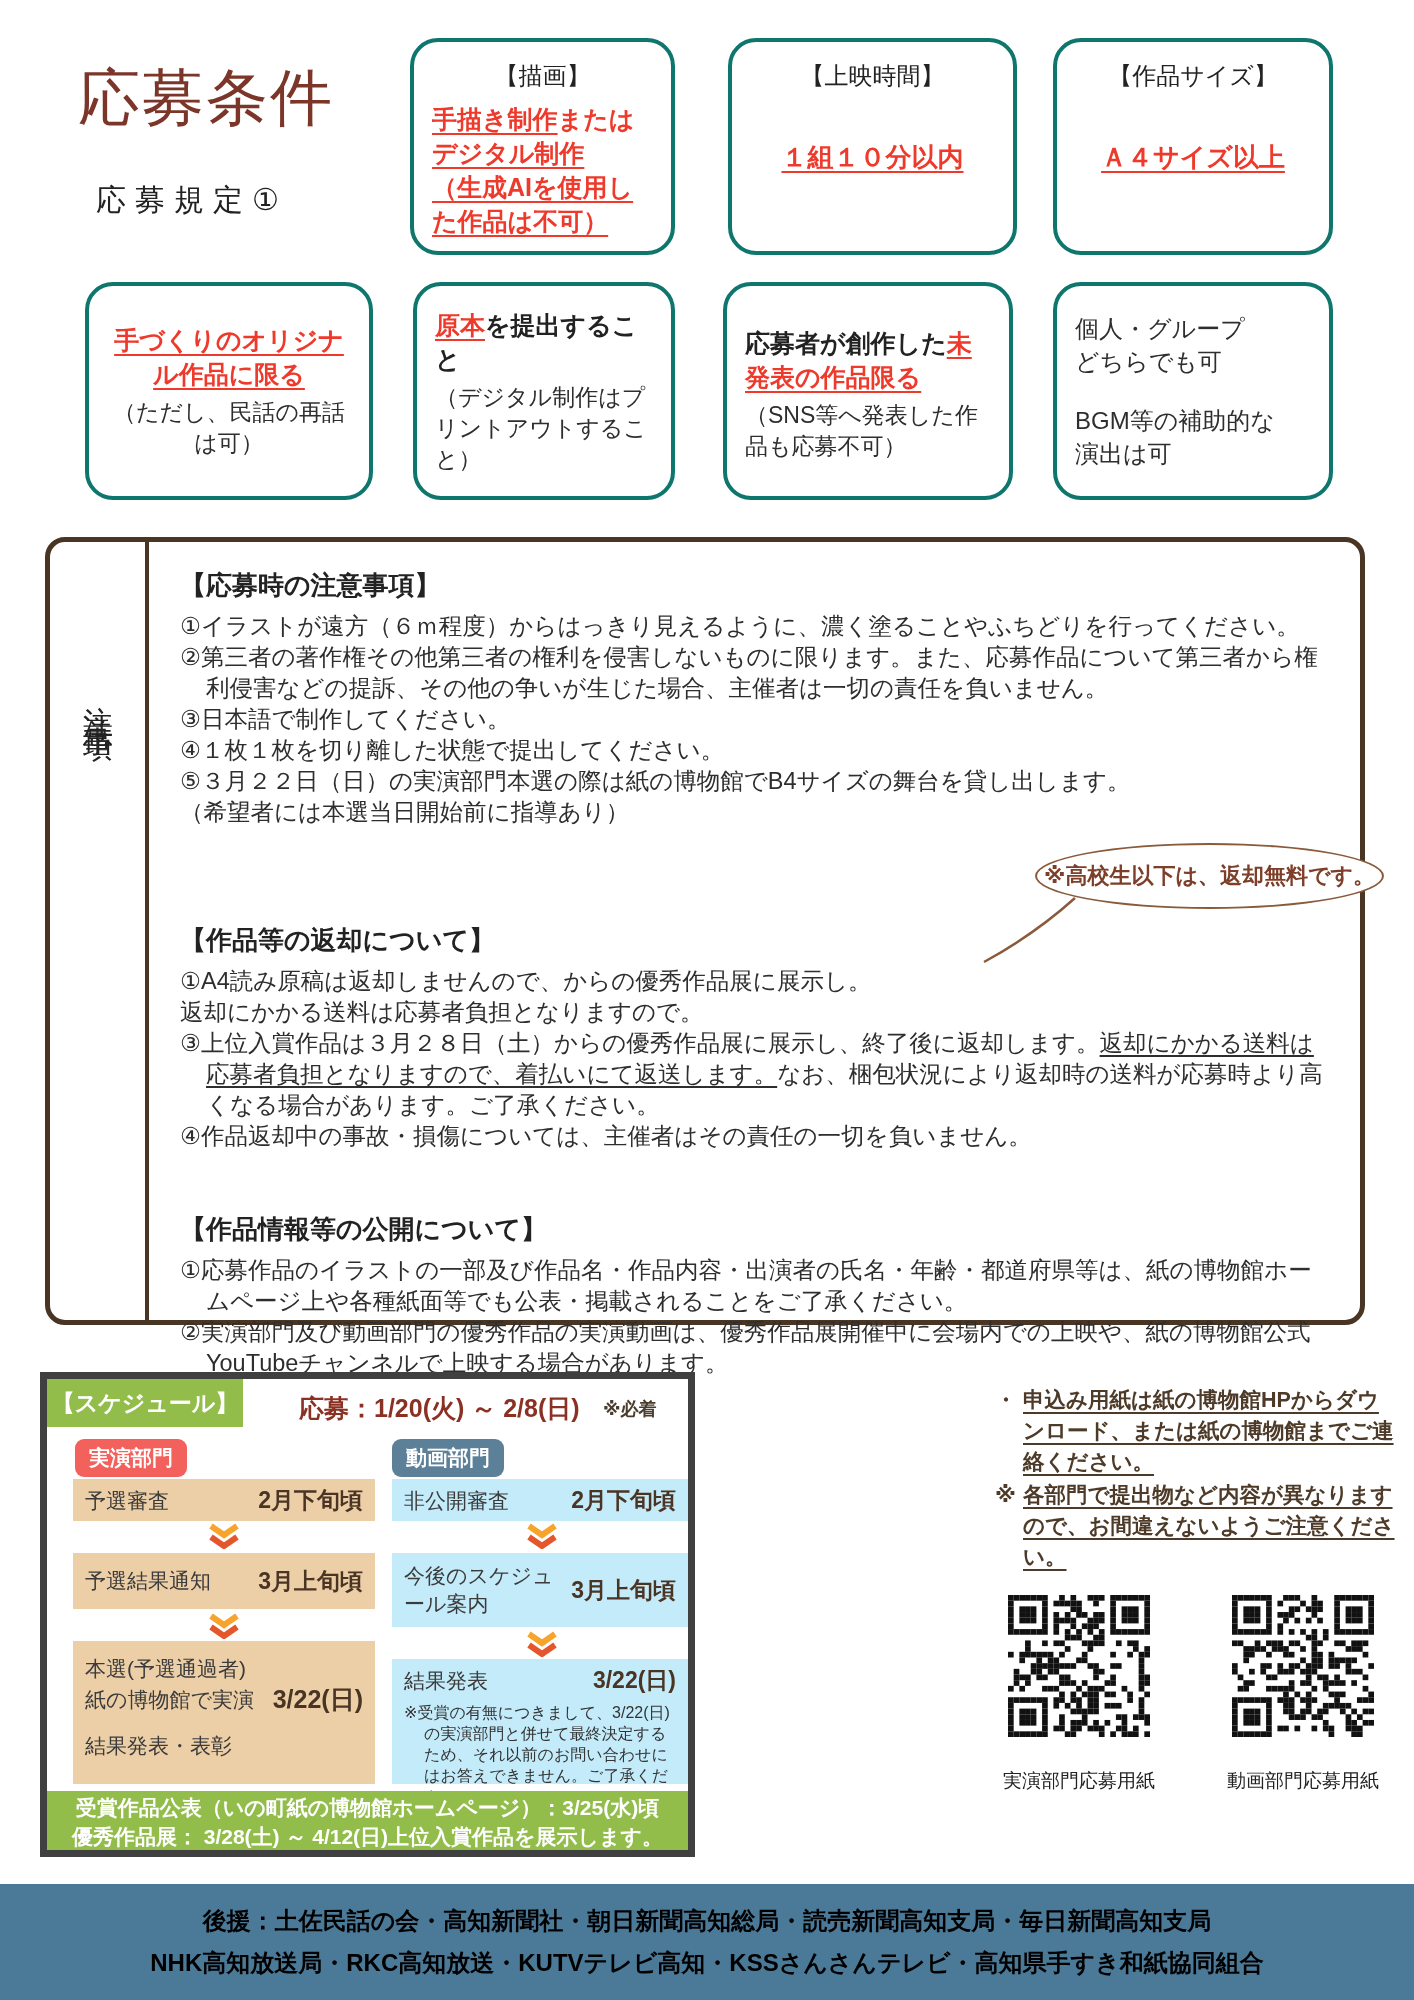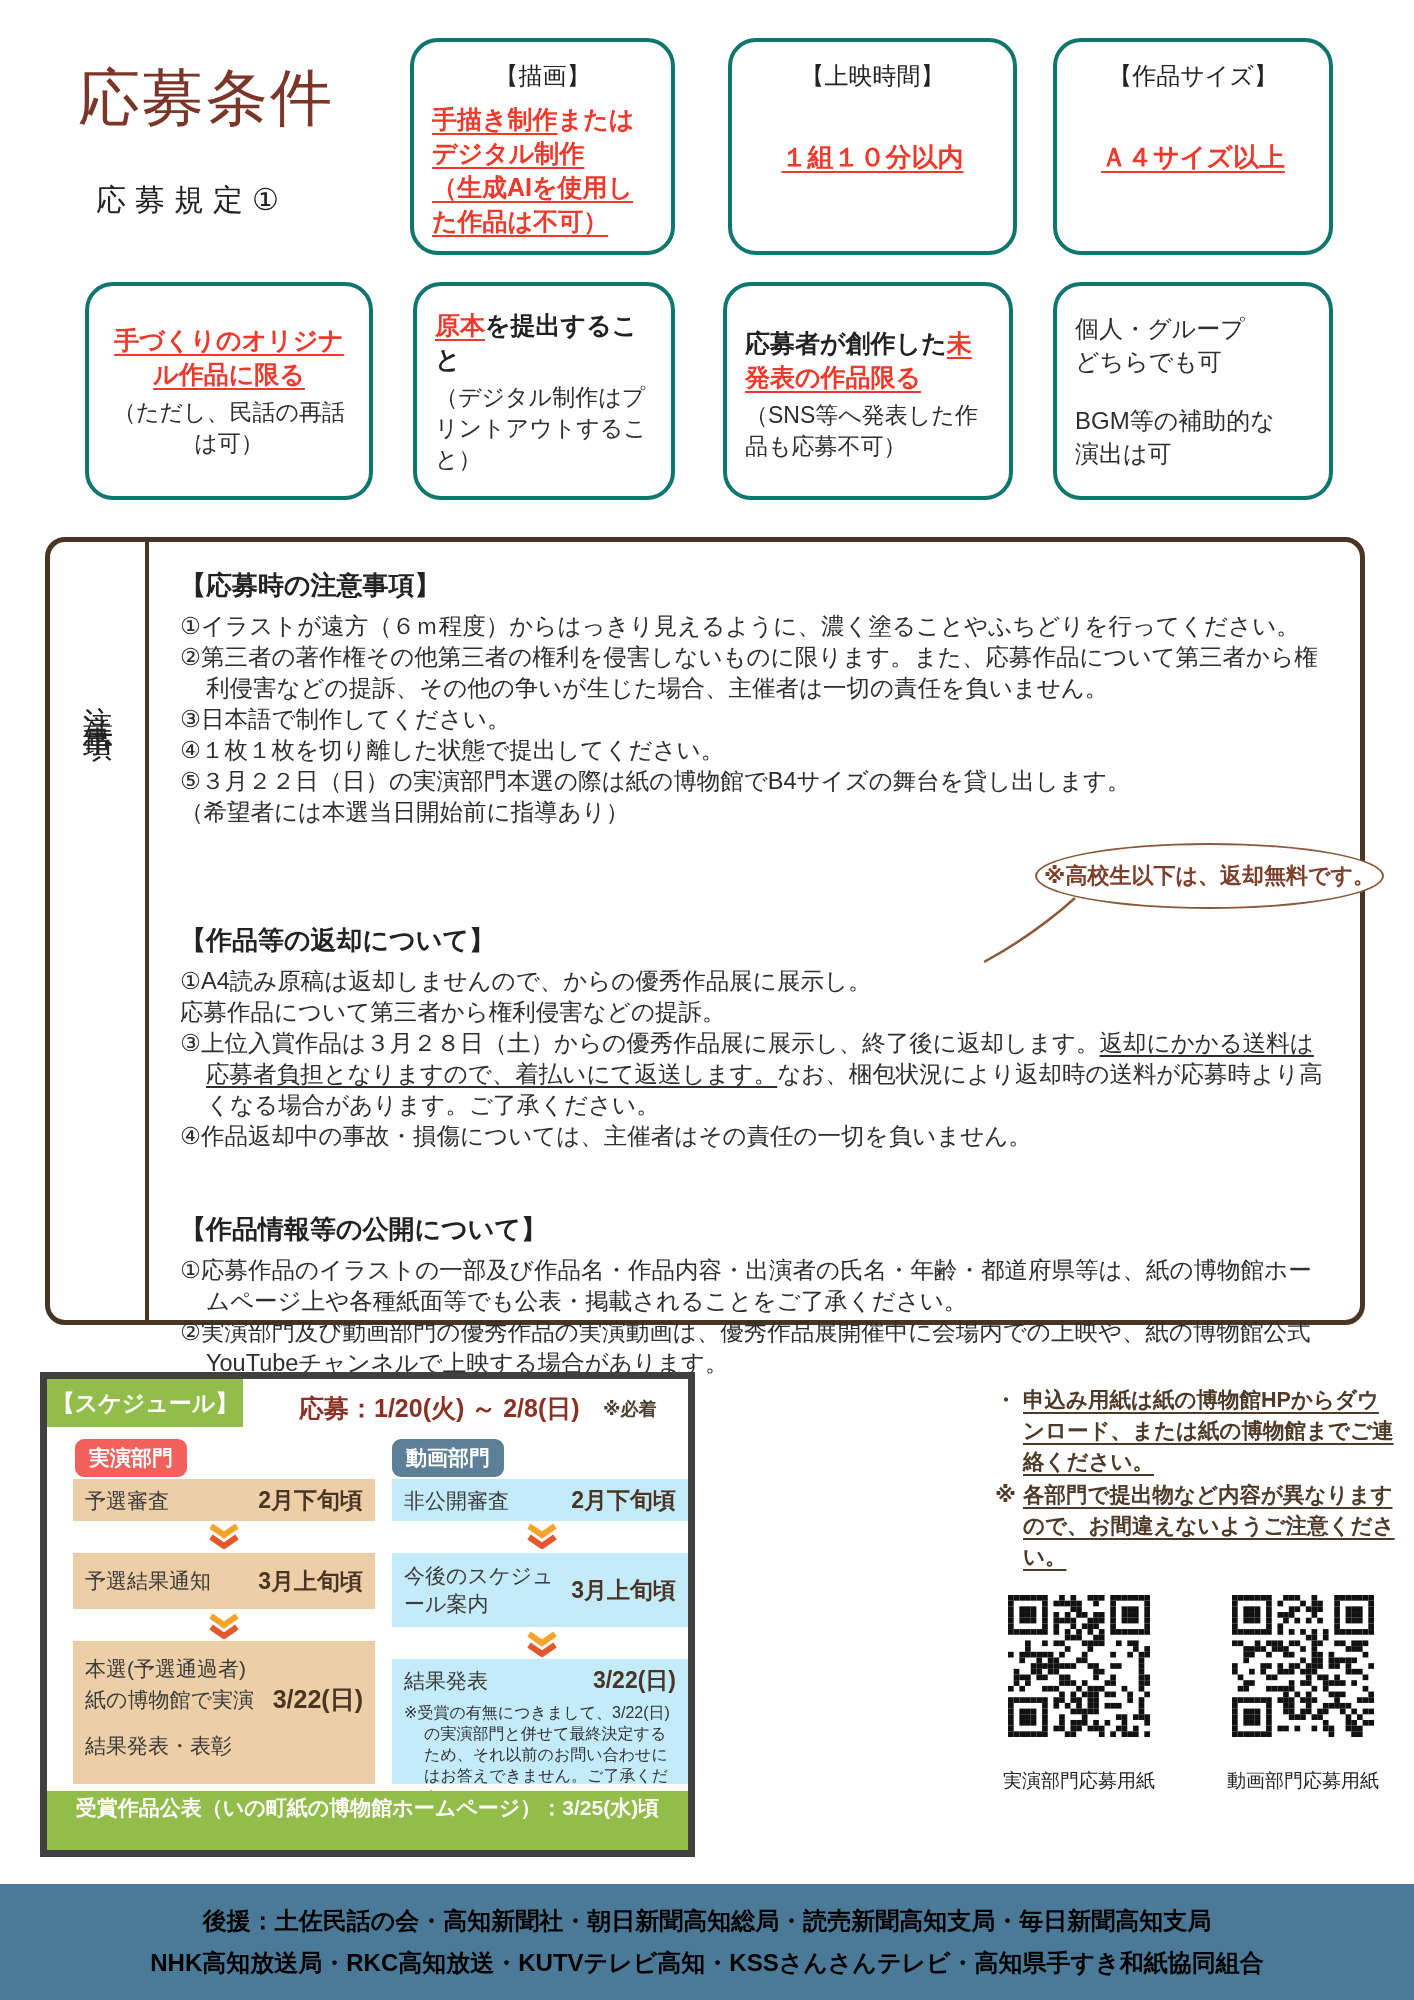--- a/index.html
+++ b/index.html
@@ -141,21 +141,21 @@
       <p class="nhead">【応募時の注意事項】</p>
       <p class="note-item">①イラストが遠方（６ｍ程度）からはっきり見えるように、濃く塗ることやふちどりを行ってください。</p>
       <p class="note-item">②第三者の著作権その他第三者の権利を侵害しないものに限ります。また、応募作品について第三者から権利侵害などの提訴、その他の争いが生じた場合、主催者は一切の責任を負いません。</p>
       <p class="note-item">③日本語で制作してください。</p>
       <p class="note-item">④１枚１枚を切り離した状態で提出してください。</p>
       <p class="note-item">⑤３月２２日（日）の実演部門本選の際は紙の博物館でB4サイズの舞台を貸し出します。</p>
       <p class="note-item">（希望者には本選当日開始前に指導あり）</p>
 
       <p class="nhead mt95">【作品等の返却について】</p>
       <p class="note-item">①A4読み原稿は返却しませんので、からの優秀作品展に展示し。</p>
-      <p class="note-item">応募作品について第三者から権利侵害などの提訴。</p>
+      <p class="note-item">返却にかかる送料は応募者負担となりますので。</p>
       <p class="note-item"><span>③上位入賞作品は３月２８日（土）からの優秀作品展に展示し、終了後に返却します。</span><span class="ul-black">返却にかかる送料は応募者負担となりますので、着払いにて返送します。</span><span>なお、梱包状況により返却時の送料が応募時より高くなる場合があります。ご了承ください。</span></p>
       <p class="note-item">④作品返却中の事故・損傷については、主催者はその責任の一切を負いません。</p>
 
       <p class="nhead mt60">【作品情報等の公開について】</p>
       <p class="note-item">①応募作品のイラストの一部及び作品名・作品内容・出演者の氏名・年齢・都道府県等は、紙の博物館ホームページ上や各種紙面等でも公表・掲載されることをご了承ください。</p>
       <p class="note-item">②実演部門及び動画部門の優秀作品の実演動画は、優秀作品展開催中に会場内での上映や、紙の博物館公式YouTubeチャンネルで上映する場合があります。</p>
     </div>
 
     <div class="bubble">※高校生以下は、返却無料です。</div>
     <svg class="bubble-tail" width="100" height="75" viewBox="0 0 100 75">
@@ -224,20 +224,21 @@
       <div class="srow srow-video" style="top:280px;height:125px;">
         <div class="flexr">
             <span>結果発表</span>
             <span class="sdate">3/22(日)</span>
           </div>
         <div class="snote">※受賞の有無につきまして、3/22(日)の実演部門と併せて最終決定するため、それ以前のお問い合わせにはお答えできません。ご了承ください。</div>
       </div>
 
       <div class="sband">
         <div>受賞作品公表（いの町紙の博物館ホームページ）：3/25(水)頃</div>
+        <div>優秀作品展： 3/28(土) ～ 4/12(日)上位入賞作品を展示します。</div>
       </div>
     </div>
   </div>
 
   <div class="info">
     <div class="info-row">
       <div class="info-mark">・</div>
       <div class="info-text"><span>申込み用紙は紙の博物館HPからダウンロード、または紙の博物館までご連絡ください。</span></div>
     </div>
     <div class="info-row">

